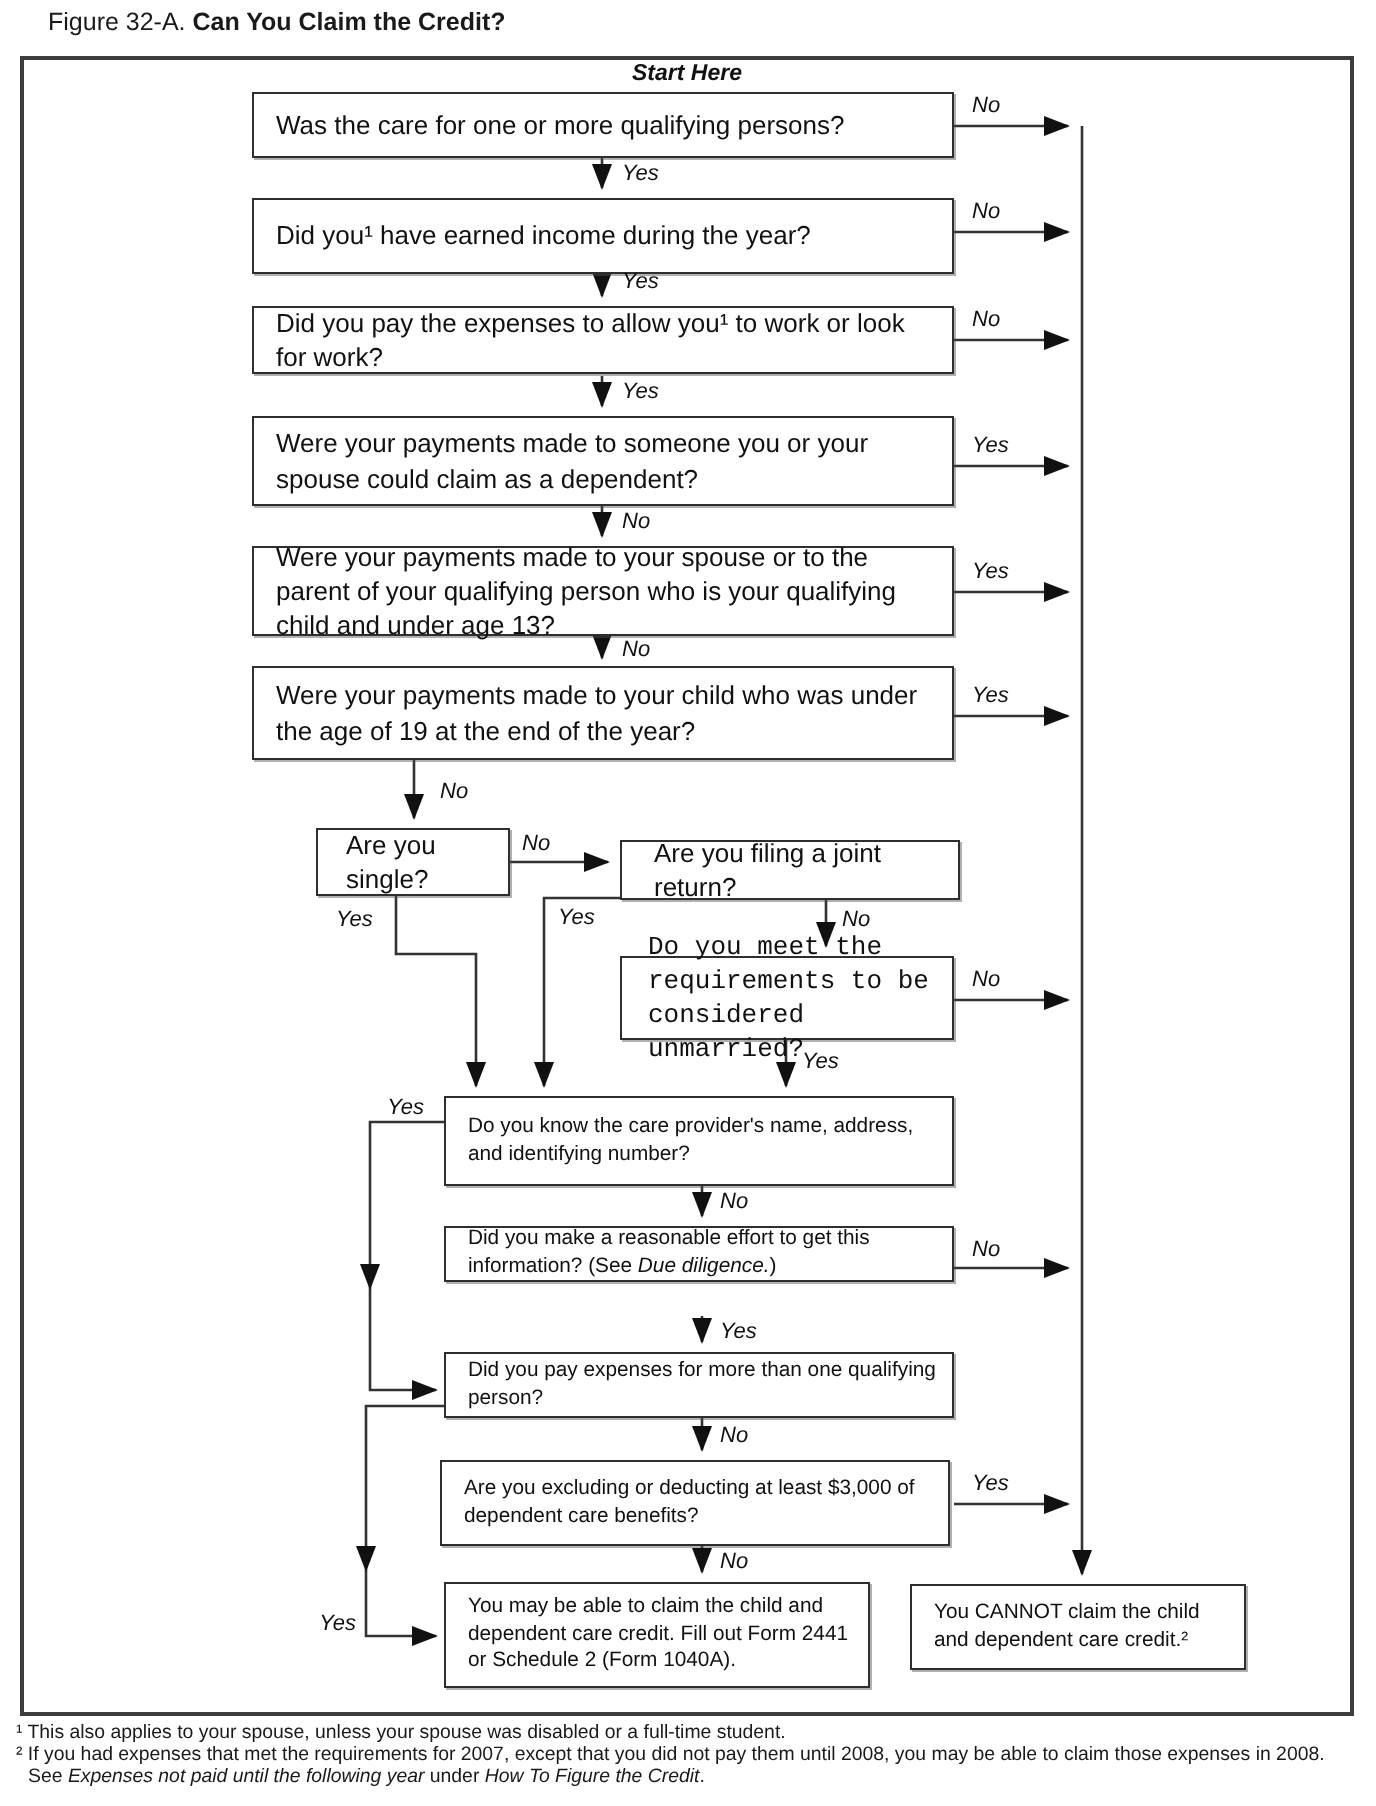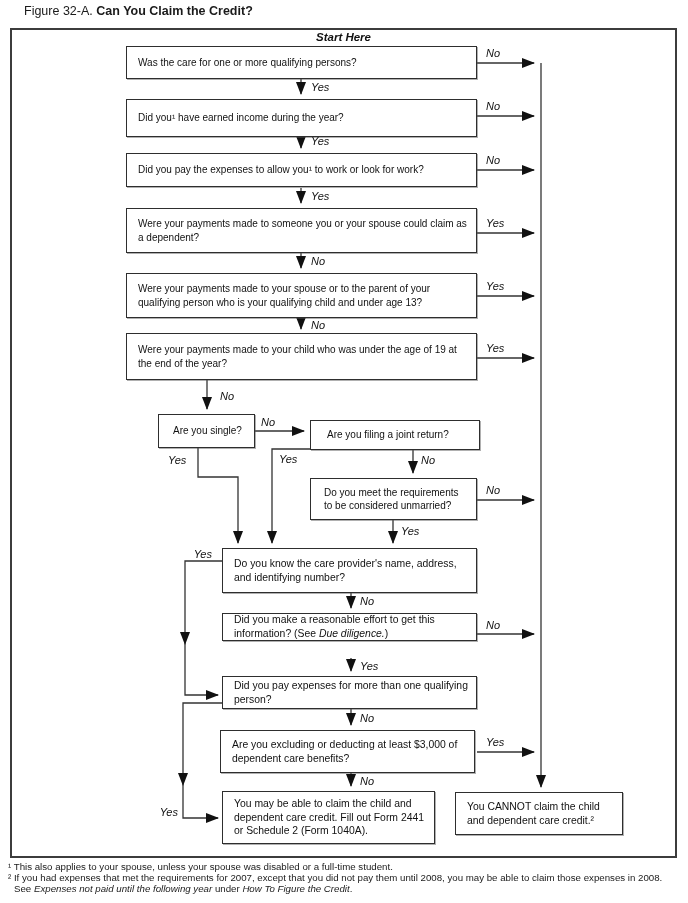--- a/index.html
+++ b/index.html
@@ -6,21 +6,21 @@
   .canvas{position:relative;width:688px;height:903px;background:#fff;
     font-family:"Liberation Sans","DejaVu Sans",sans-serif;color:#111;overflow:hidden;}
   .fig-title{position:absolute;left:8px;top:4px;font-size:12.5px;color:#1a1a1a;white-space:nowrap;margin-left:16px;}
   .fig-title .bold{font-weight:bold;}
   .frame{position:absolute;left:10px;top:28px;width:663px;height:826px;border:2px solid #3c3c3c;background:#fff;}
   .start-here{position:absolute;left:10px;top:31px;width:667px;text-align:center;
     font-size:11.5px;font-weight:bold;font-style:italic;}
   .connectors{position:absolute;left:0;top:0;width:688px;height:903px;}
   .node{position:absolute;box-sizing:border-box;border:1.5px solid #2e2e2e;background:#fff;
     box-shadow:1px 1px 0 rgba(80,80,80,.45);display:flex;align-items:center;
-    font-size:10px;line-height:1.32;padding:2px 8px 2px 11px;}
+    font-size:13px;line-height:1.32;padding:2px 8px 2px 11px;}
   .edge-label{position:absolute;font-size:11px;font-style:italic;white-space:nowrap;color:#111;}
   .edge-label.ra{transform:translateX(-100%);}
   .footnotes{position:absolute;left:8px;top:862px;width:676px;font-size:9.7px;line-height:10.8px;color:#1a1a1a;}
   .footnotes .fline{white-space:nowrap;}
   .footnotes .indent{padding-left:6px;}
   .it{font-style:italic;}
 </style>
 </head>
 <body>
 
@@ -96,21 +96,21 @@
     </div>
   <div class="node" style="left:126px;top:333px;width:351px;height:47px;">
       <span>Were your payments made to your child who was under the age of 19 at the end of the year?</span>
     </div>
   <div class="node" style="left:158px;top:414px;width:97px;height:34px;padding-left:14px;align-items:center;">
       <span>Are you single?</span>
     </div>
   <div class="node" style="left:310px;top:420px;width:170px;height:30px;padding-left:16px;">
       <span>Are you filing a joint return?</span>
     </div>
-  <div class="node" style="left:310px;top:478px;width:167px;height:42px;padding-left:13px;">
+  <div class="node" style="left:310px;top:478px;width:167px;height:42px;padding-left:13px;font-family:Liberation Mono, monospace;">
       <span>Do you meet the requirements to be considered unmarried?</span>
     </div>
   <div class="node" style="left:222px;top:548px;width:255px;height:45px;font-size:10.4px;">
       <span>Do you know the care provider's name, address, and identifying number?</span>
     </div>
   <div class="node" style="left:222px;top:613px;width:255px;height:28px;font-size:10.4px;">
     <span><span>Did you make a reasonable effort to get this information? (See </span><span class="it">Due diligence.</span><span>)</span></span>
   </div>
   <div class="node" style="left:222px;top:676px;width:255px;height:33px;font-size:10.4px;">
       <span>Did you pay expenses for more than one qualifying person?</span>

